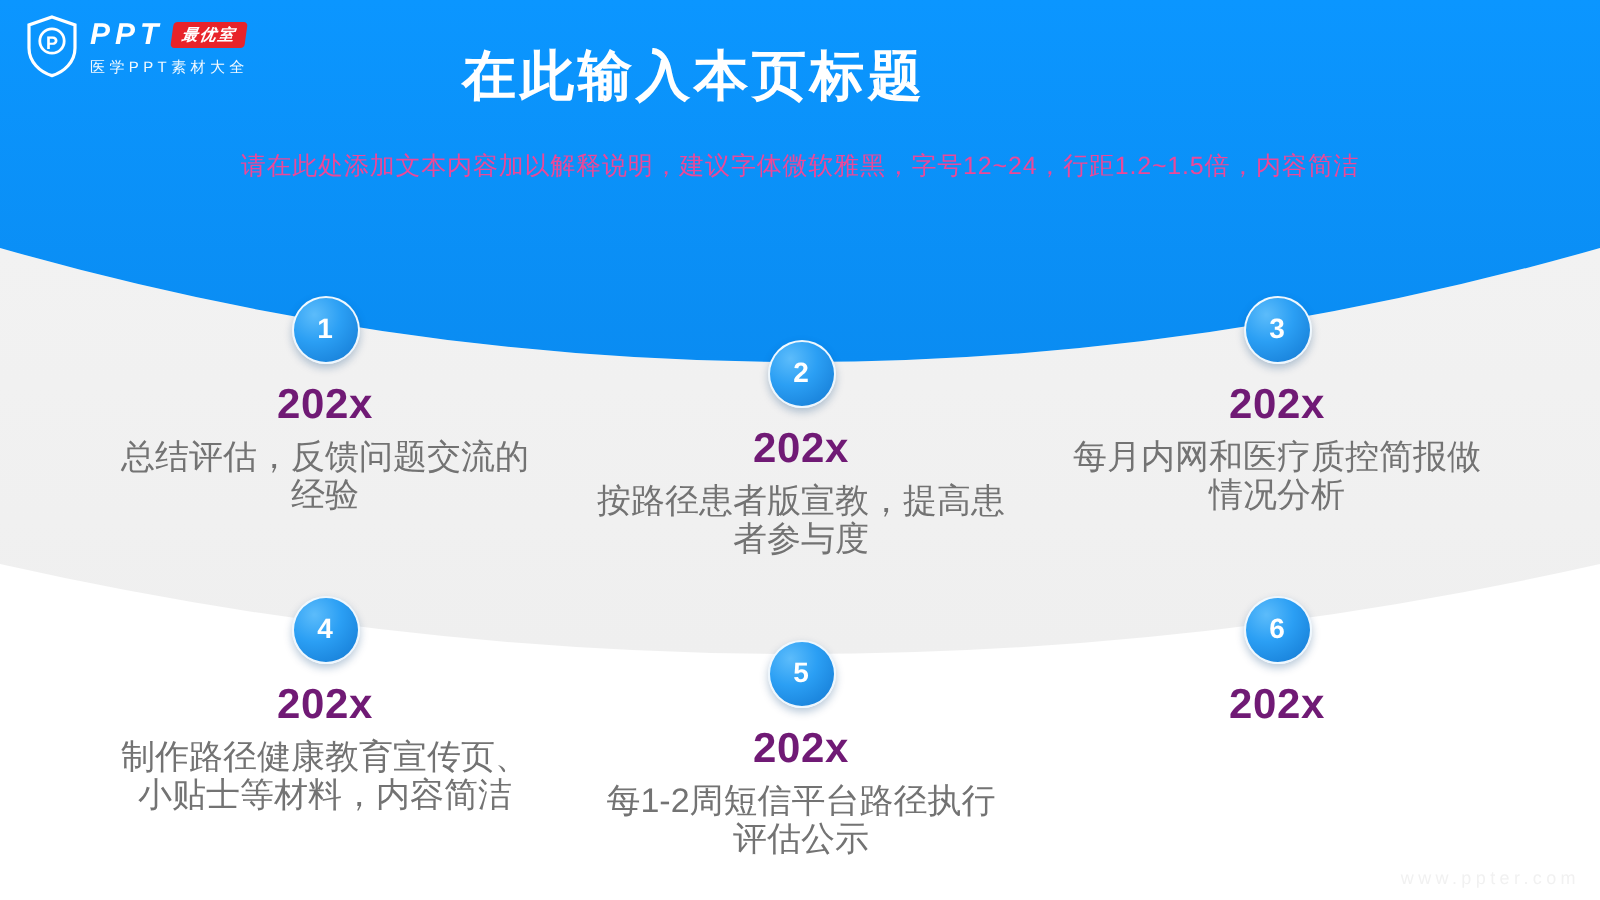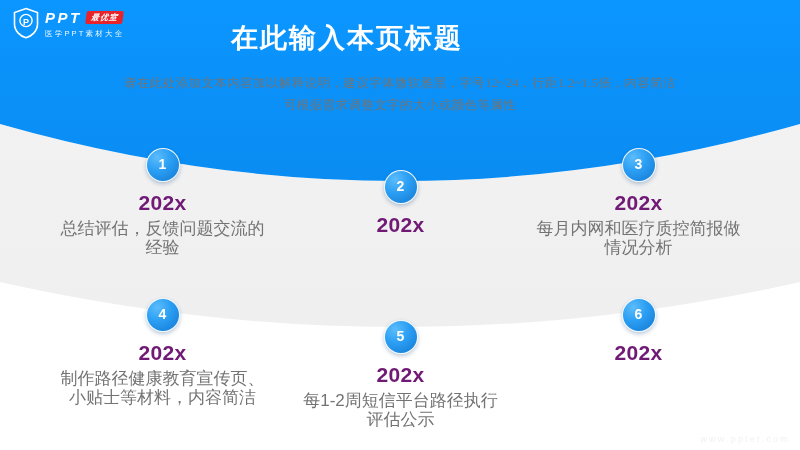--- a/index.html
+++ b/index.html
@@ -47,24 +47,23 @@
 
   
   .title {
     position:absolute; left:0; top:20px; width:694px;
     text-align:center; color:#ffffff;
     font-size:27px; font-weight:bold; letter-spacing:2px;
     z-index:6;
   }
   .subtitle {
     position:absolute; left:50px; top:72px; width:700px;
-    text-align:center; color:#737373;
+    text-align:center; color:#ec4899;
     font-size:12.5px; line-height:22px; letter-spacing:.4px;
     z-index:6;
-    font-family:Liberation Serif, serif;
   }
 
   
   .item { position:absolute; width:235px; text-align:center; z-index:5; }
   .bubble {
     width:34px; height:34px; border-radius:50%;
     margin:0 auto;
     background:radial-gradient(circle at 32% 26%, #5cbcfb 0%, #2b9ff4 42%, #1277d0 100%);
     border:1.6px solid rgba(255,255,255,.92);
     box-shadow:0 2px 4px rgba(0,60,120,.28);
@@ -133,32 +132,32 @@
         <span class="logo-badge">最优室</span>
       </div>
       <div class="logo-sub">医学PPT素材大全</div>
     </div>
   </div>
 
   <div class="title">在此输入本页标题</div>
 
   <div class="subtitle">
     <div>请在此处添加文本内容加以解释说明，建议字体微软雅黑，字号12~24，行距1.2~1.5倍，内容简洁</div>
-    <div>可根据需求调整文字的大小或颜色等属性</div>
   </div>
 
   <div class="item" id="item-1">
     <div class="bubble">1</div>
     <div class="item-year">202x</div>
     <div class="item-desc">总结评估，反馈问题交流的经验</div>
   </div>
 
   <div class="item" id="item-2">
     <div class="bubble">2</div>
     <div class="item-year">202x</div>
+    <div class="item-desc">按路径患者版宣教，提高患者参与度</div>
   </div>
 
   <div class="item" id="item-3">
     <div class="bubble">3</div>
     <div class="item-year">202x</div>
     <div class="item-desc">每月内网和医疗质控简报做情况分析</div>
   </div>
 
   <div class="item" id="item-4">
     <div class="bubble">4</div>

